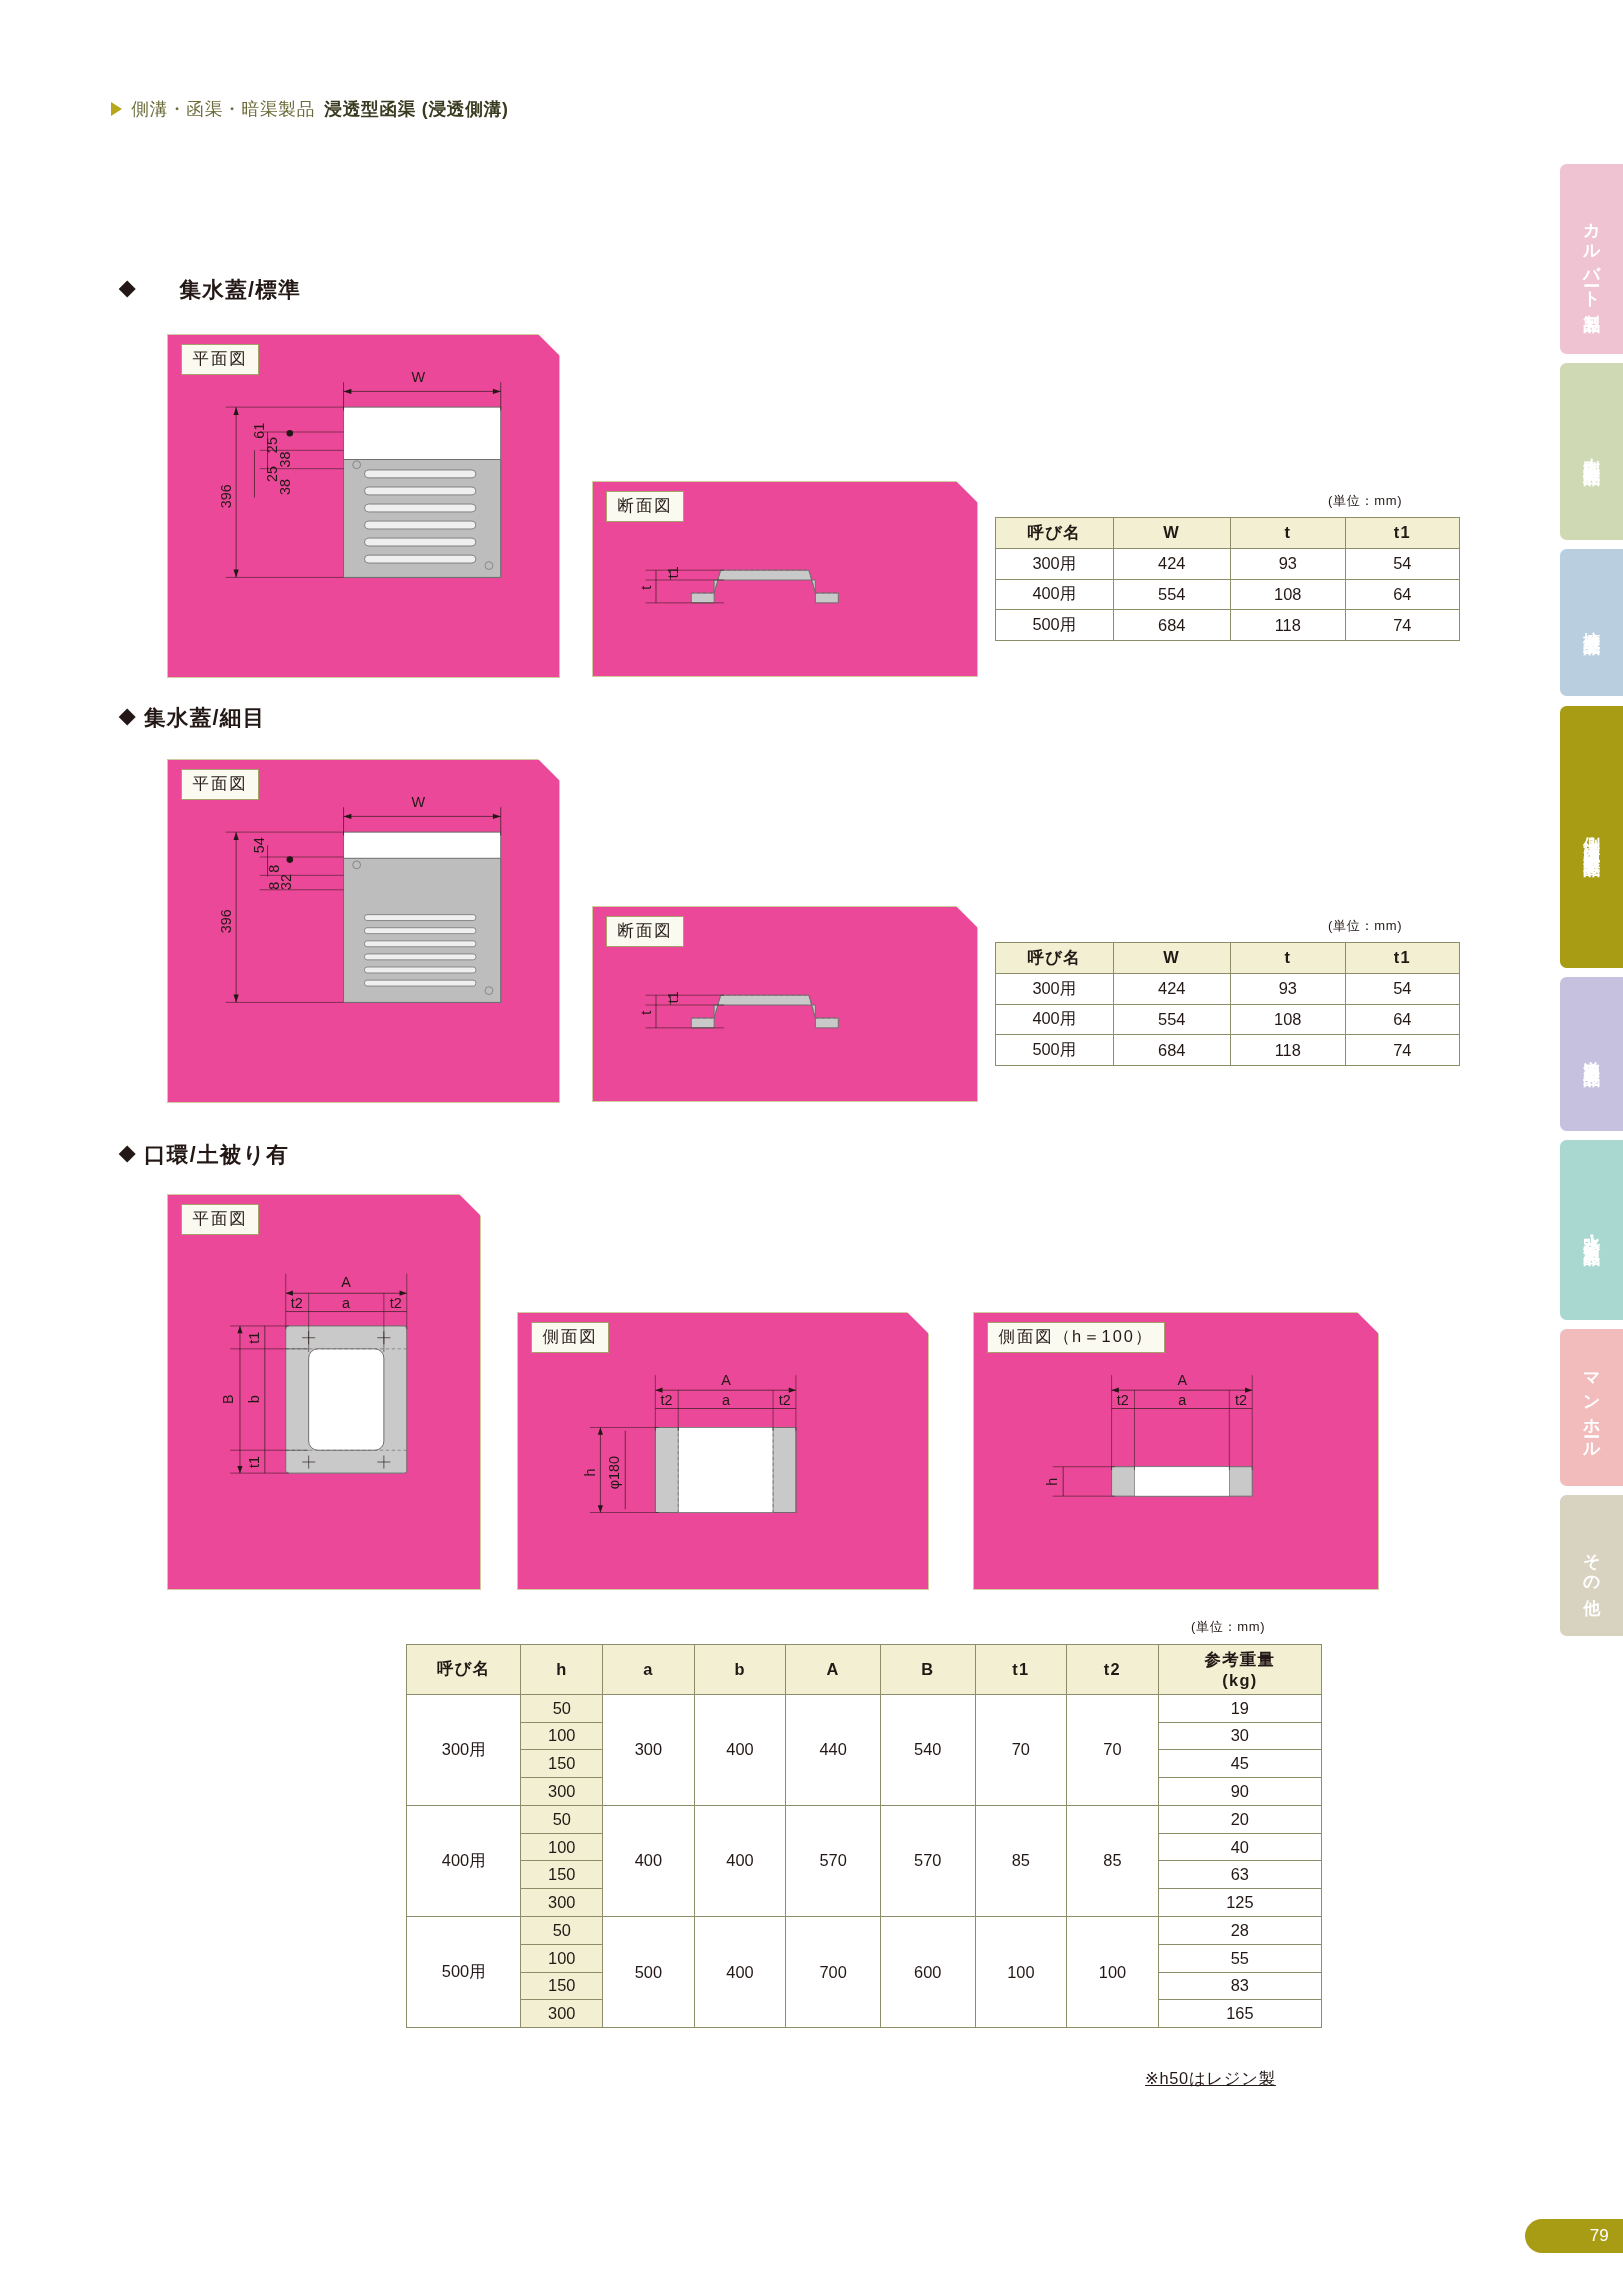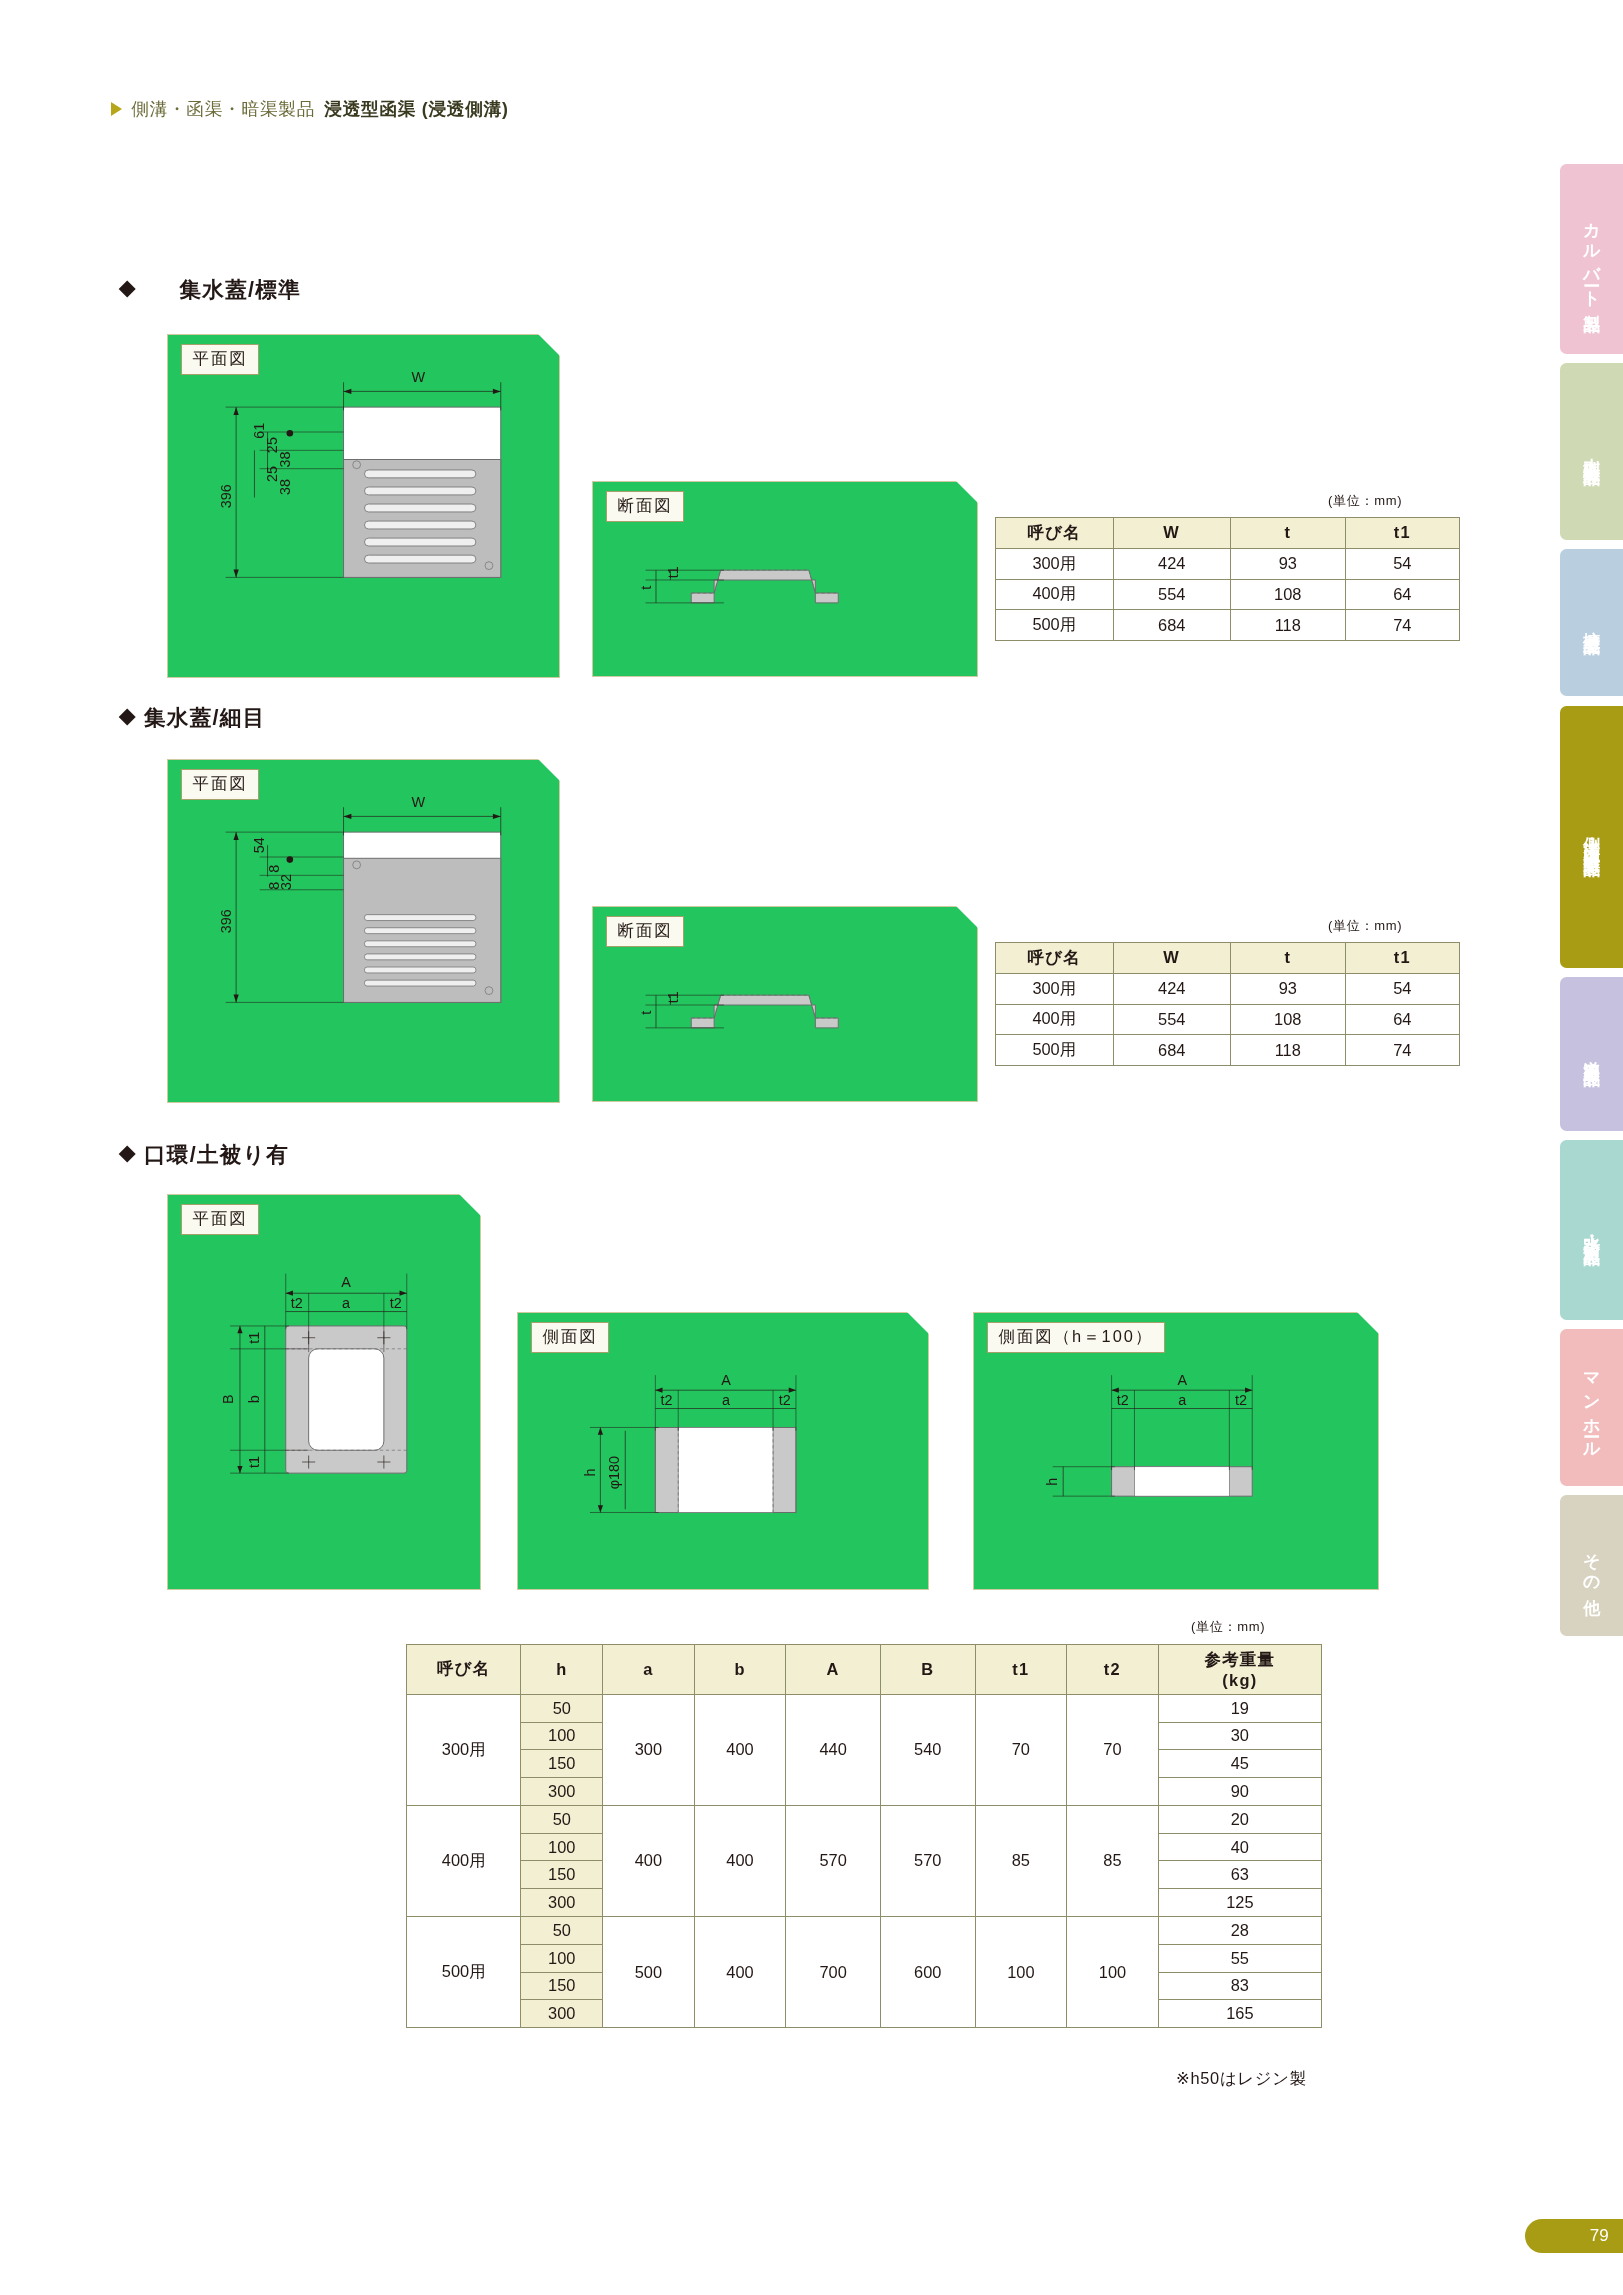--- a/index.html
+++ b/index.html
@@ -37,21 +37,21 @@
     display:flex; align-items:center; font-size:19.6px; letter-spacing:2px; font-weight:bold;
   }
 
   
   .subhead { position:absolute; display:flex; align-items:center; gap:10.5px; font-size:21.6px; font-weight:bold; letter-spacing:1.3px; color:#231815;}
   .diamond { width:12.4px;height:12.4px;background:#231815; transform:rotate(45deg); }
 
   
   .figbox {
     position:absolute;
-    background:#22c55e;
+    background:#ec4899;
     border:0.7px solid #cfcaa0;
   }
   .figbox .corner-cut {
     position:absolute; right:-0.7px; top:-0.7px; width:0; height:0;
     border-top:22px solid #ffffff; border-left:22px solid transparent;
   }
   .figlabel {
     position:absolute; left:13px; top:9.2px;
     border:0.7px solid #a6a06a; background:#fbfaf0;
     font-size:16.4px; padding:3.3px 10.5px; letter-spacing:2px; color:#231815;
@@ -497,21 +497,21 @@
         <td style="background:#f2efd2">150</td>
         <td>83</td>
       </tr>
       <tr>
         <td style="background:#f2efd2">300</td>
         <td>165</td>
       </tr>
     </tbody>
   </table>
 
-  <div class="note" style="left:1176px; top:2068px;">※h50はレジン製</div>
+  <div class="note" style="left:1145px; top:2068px;text-decoration:underline;">※h50はレジン製</div>
 
   <div class="sidetabs">
     <div class="sidetab" style="background:#efc3d2; height:190px;">
       <span>カルバート製品</span>
     </div>
     <div class="sidetab" style="background:#cfd9b4; height:177px;">
       <span>大型特殊製品</span>
     </div>
     <div class="sidetab" style="background:#b9cfe0; height:147px;">
       <span>擁壁製品</span>

